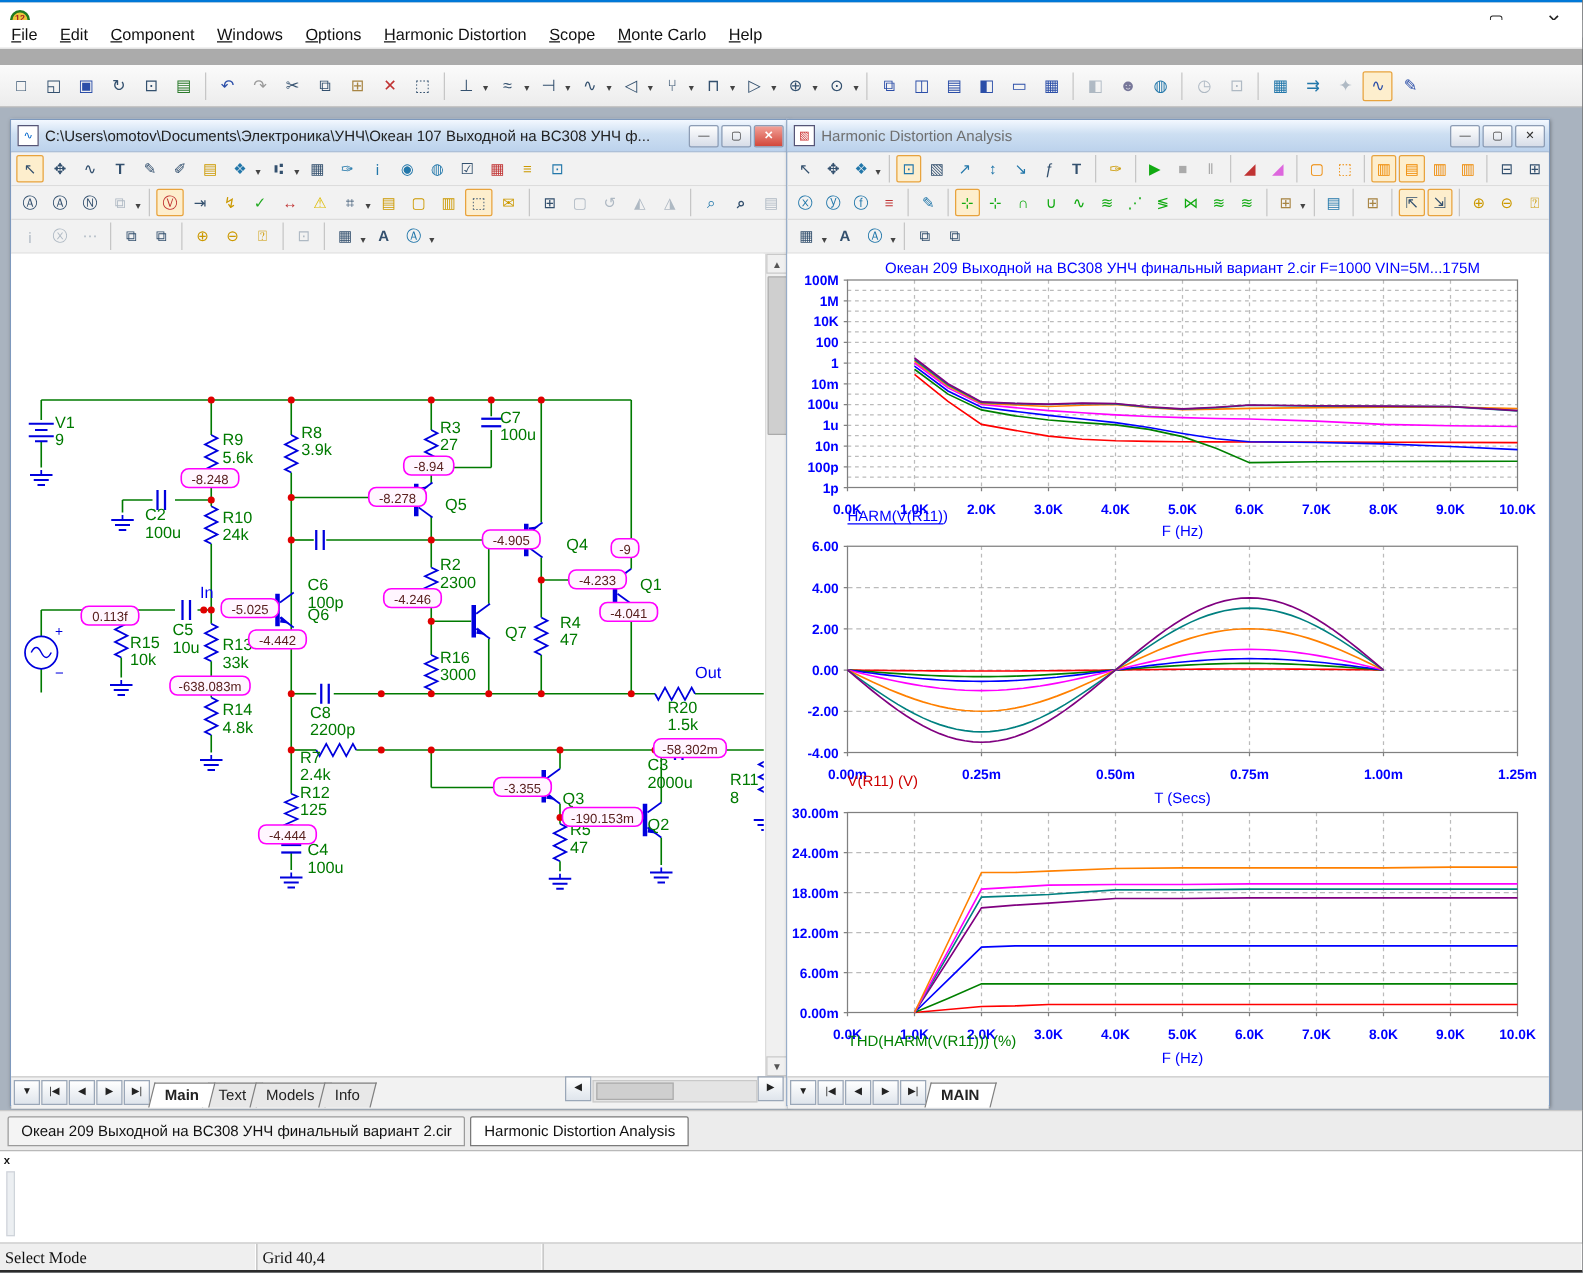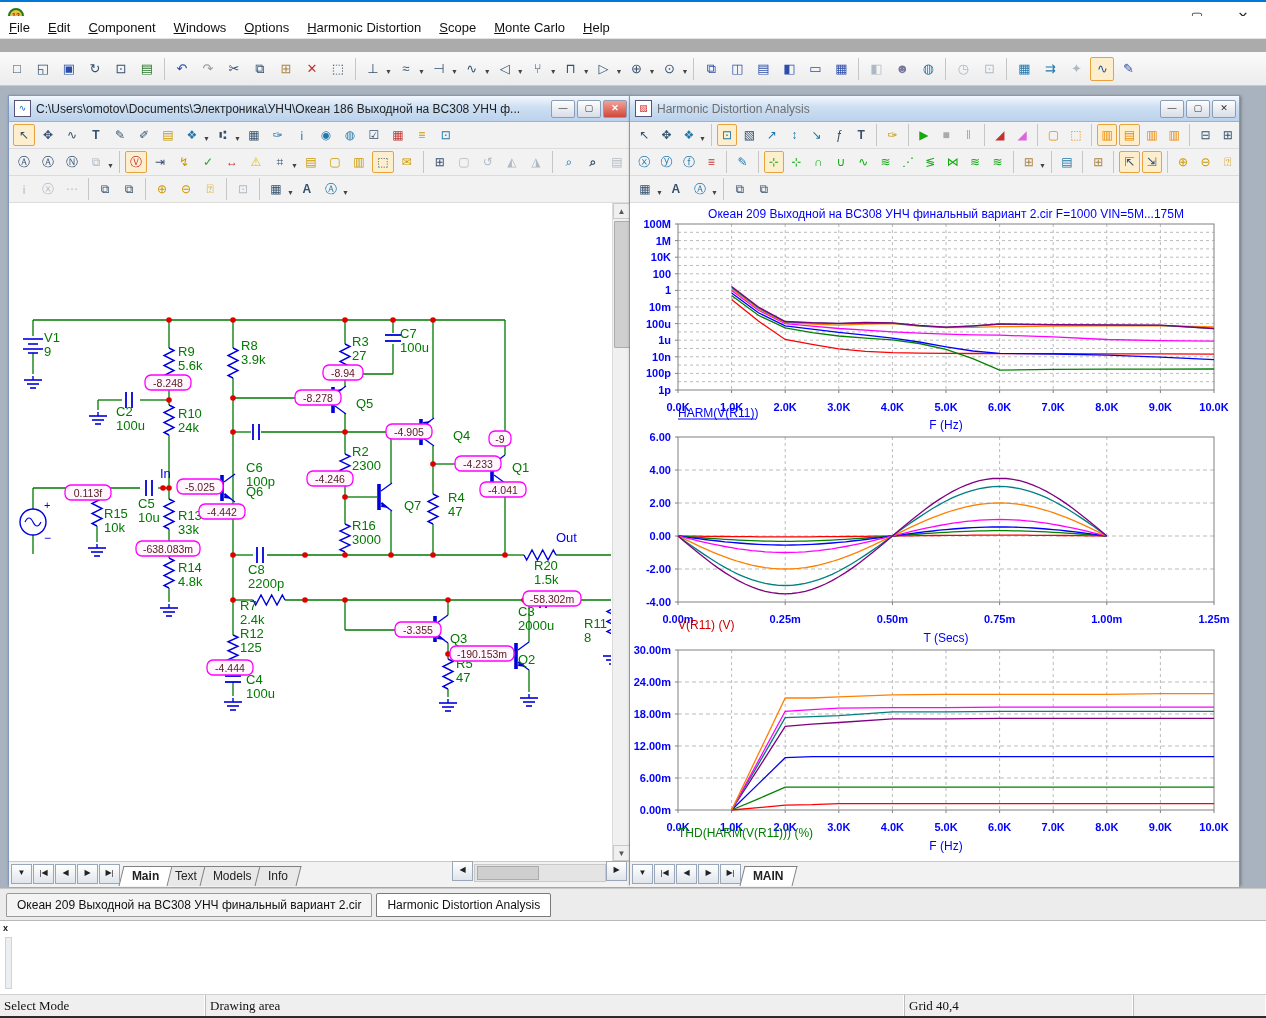--- a/index.html
+++ b/index.html
@@ -140,21 +140,21 @@
       <div class="ticon dim">✦</div>
       <div class="ticon sel" style="color: rgb(43, 78, 168);">∿</div>
       <div class="ticon" style="color: rgb(43, 78, 168);">✎</div>
     </div>
 
   <div class="abs" style="left:0;top:86px;width:1266px;height:802px;background:#a9b3bf;">
 
     <div class="child" id="lw" style="left:8px;top:9px;width:621px;height:788px;">
       <div class="child-title">
         <div class="cicon">∿</div>
-        <span class="ctext">C:\Users\omotov\Documents\Электроника\УНЧ\Океан 186 Выходной на BC308 УНЧ ф...</span>
+        <span class="ctext">C:\Users\omotov\Documents\Электроника\УНЧ\Океан 107 Выходной на BC308 УНЧ ф...</span>
         <div class="cbtn">—</div>
         <div class="cbtn">▢</div>
         <div class="cbtn close">✕</div>
       </div>
       <div class="ctb" id="tb-lw1">
           <div class="ticon sel">↖</div>
           <div class="ticon">✥</div>
           <div class="ticon">∿</div>
           <div class="ticon" style="font-weight: bold;">T</div>
           <div class="ticon">✎</div>
@@ -805,18 +805,17 @@
       <div class="wintab on">Harmonic Distortion Analysis</div>
     </div>
 
   <div class="abs msgpane">
     <div class="msgx">x</div>
     <div class="msgbar"></div>
   </div>
 
   <div class="abs statusbar">
     <div class="sseg" style="width:206px;">Select Mode</div>
-    <div class="sseg" style="width:699px;">Drawing area</div>
     <div class="sseg" style="width:229px;">Grid 40,4</div>
     <div class="sseg" style="flex:1;border-right:none;"></div>
   </div>
   <div class="abs bottomline"></div>
 </div>
 
 </body></html>

